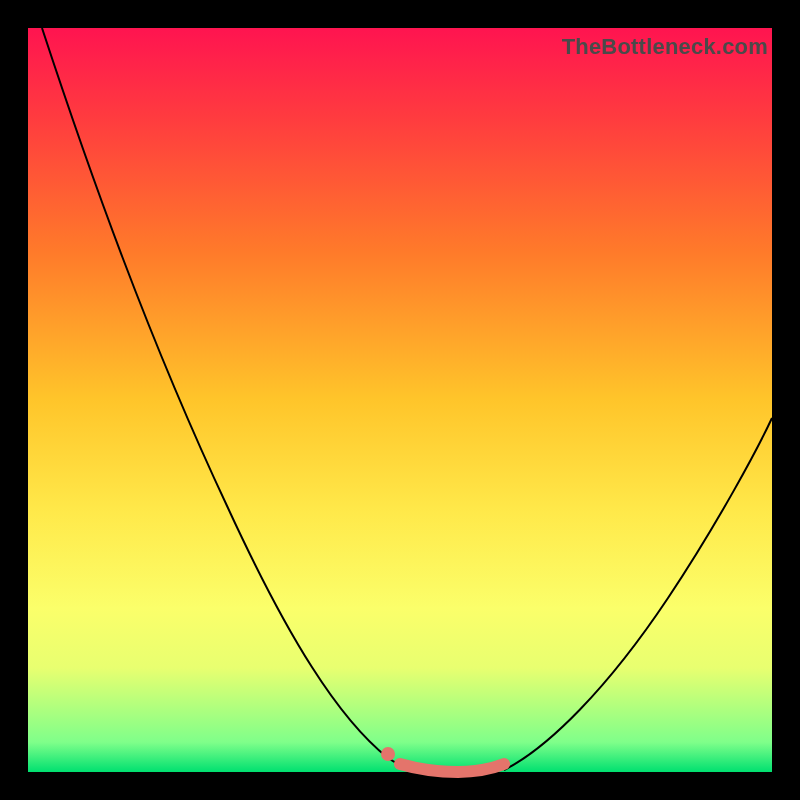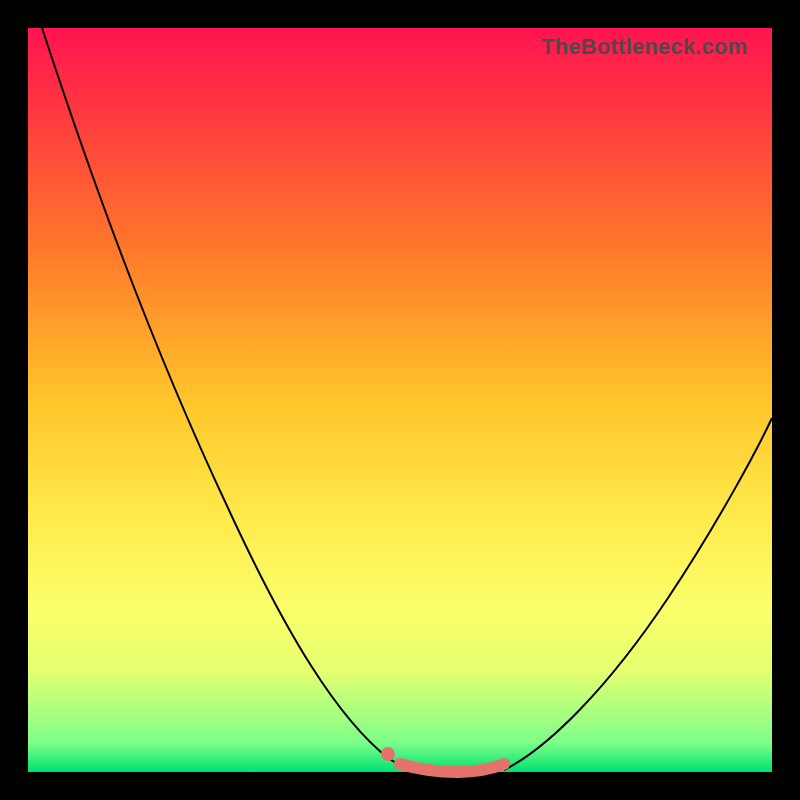--- a/index.html
+++ b/index.html
@@ -24,21 +24,21 @@
       #ffc52a 50%,
       #ffe94a 65%,
       #fbff6a 78%,
       #e8ff70 86%,
       #7fff8a 96%,
       #00e070 100%);
   }
   .watermark {
     position: absolute;
     top: 6px;
-    right: 24px;
+    right: 4px;
     color: #4a4a4a;
     font-size: 22px;
     font-weight: 600;
     letter-spacing: 0.2px;
     user-select: none;
   }
   svg.curves {
     position: absolute;
     left: 0;
     top: 0;

